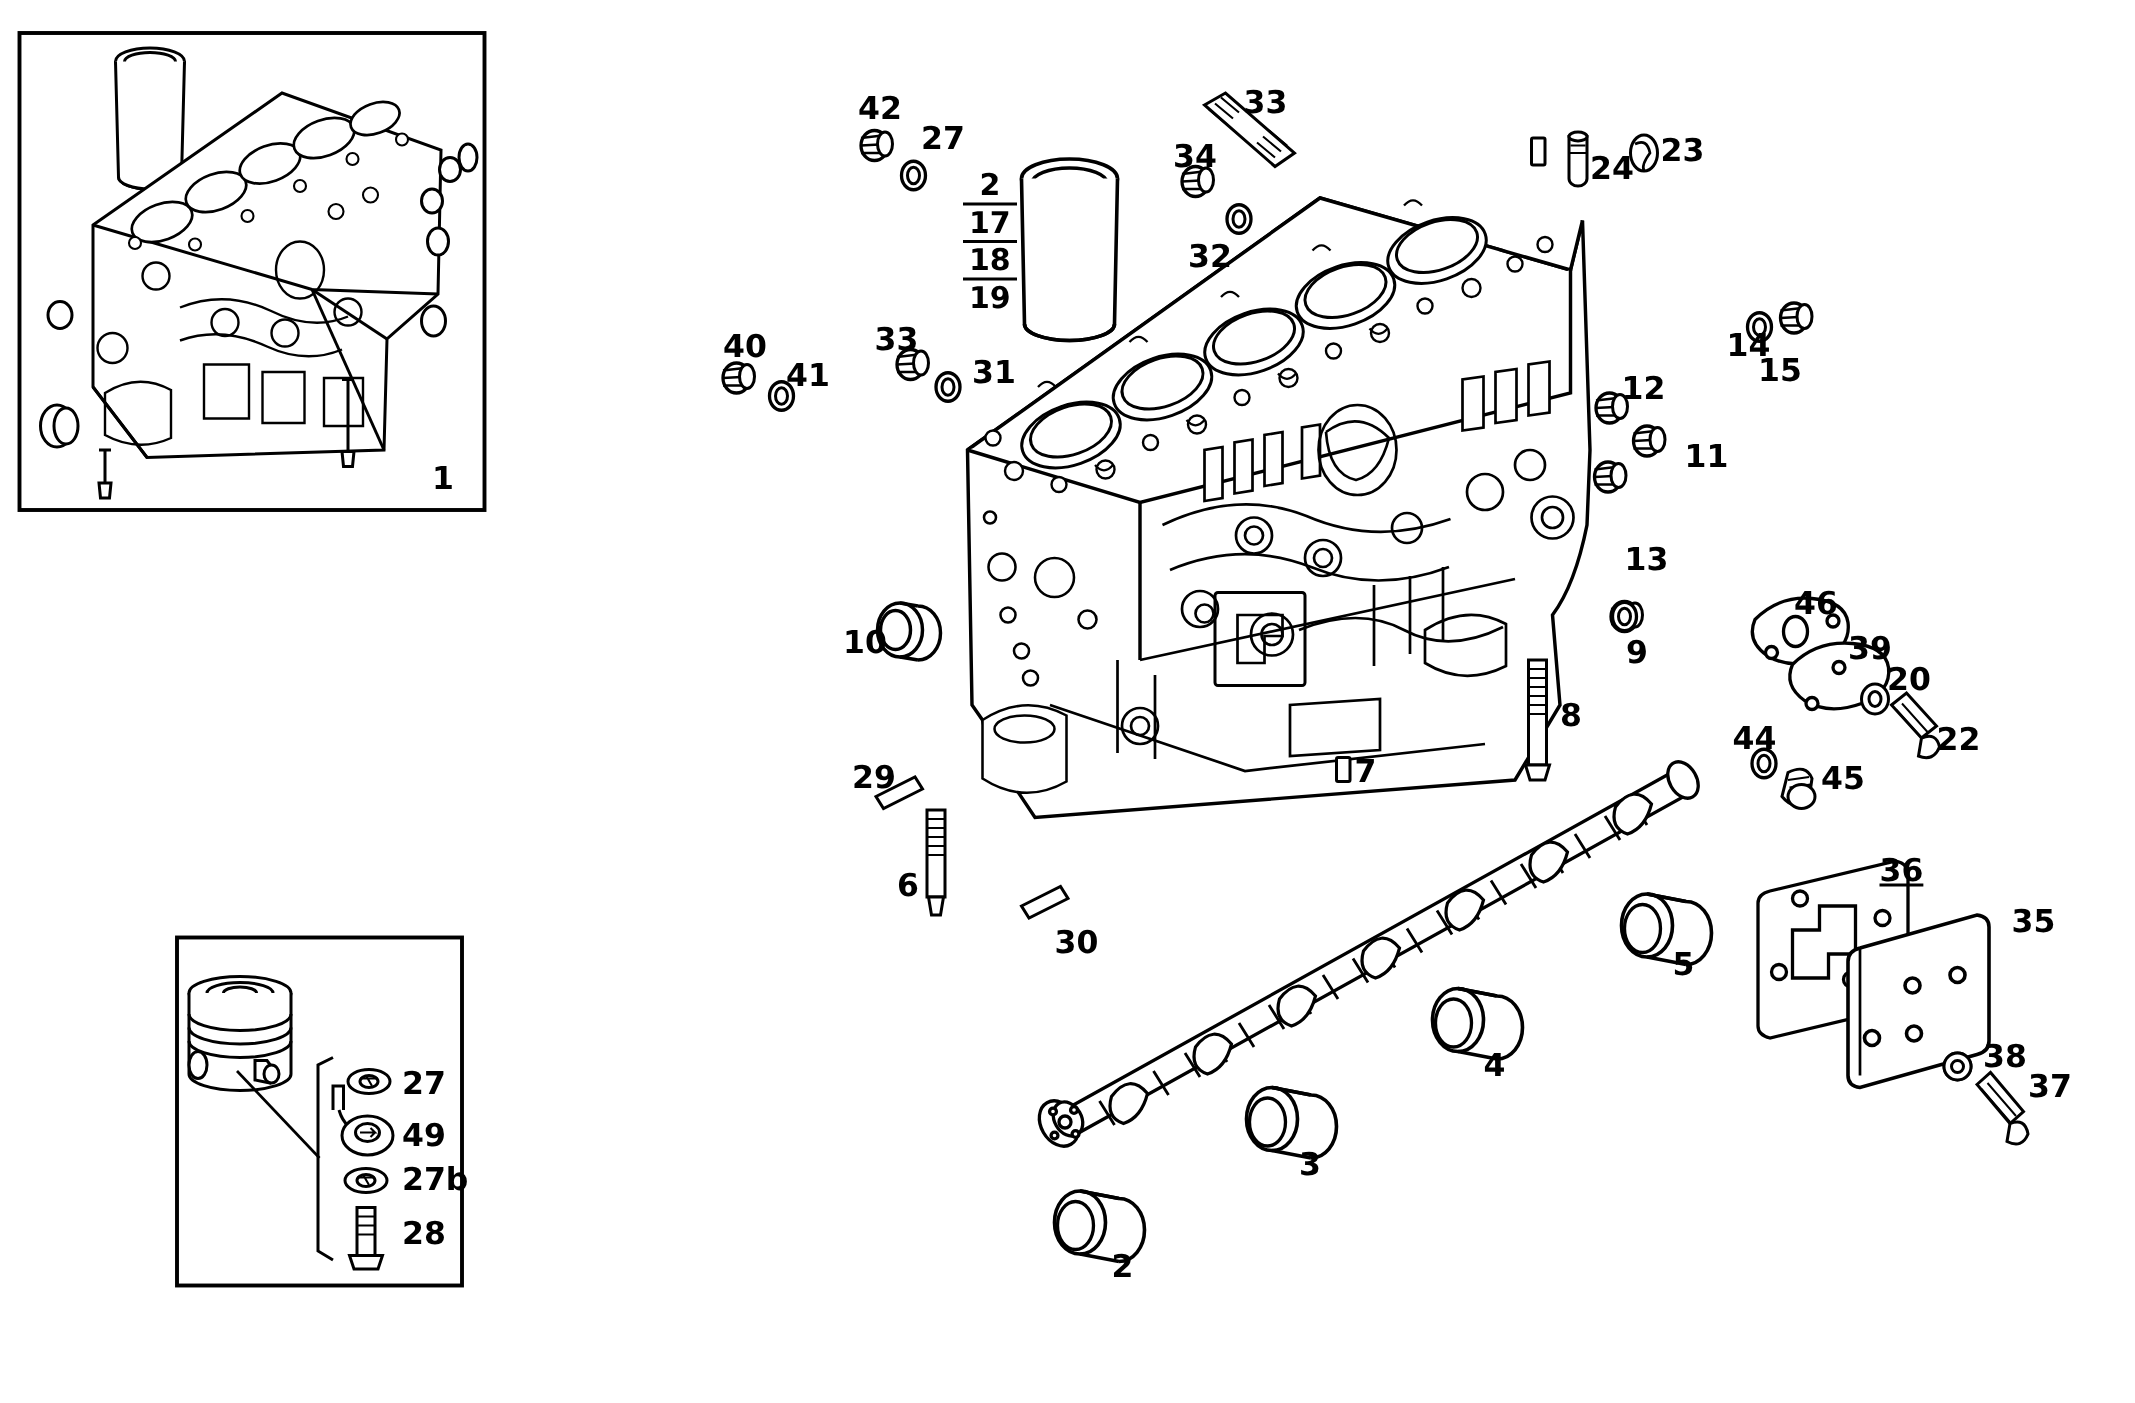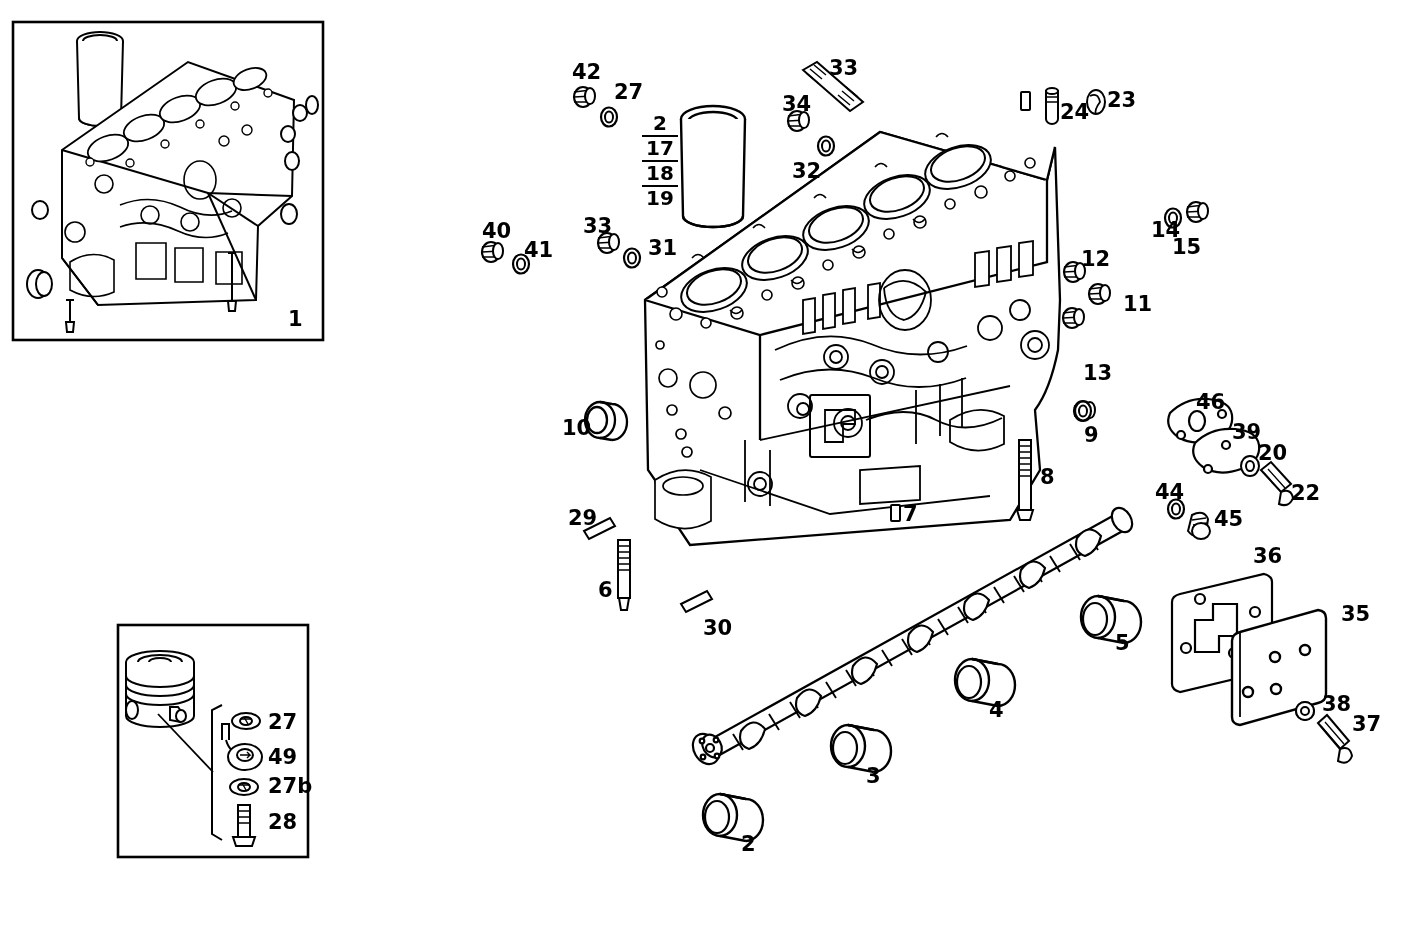--- a/index.html
+++ b/index.html
@@ -509,21 +509,21 @@
   <div class="lbl" style="left:268px;top:776px;">27b</div>
   <div class="lbl" style="left:268px;top:812px;">28</div>
 
   <div class="lbl" style="left:568px;top:508px;">29</div>
   <div class="lbl" style="left:703px;top:618px;">30</div>
   <div class="lbl" style="left:648px;top:238px;">31</div>
   <div class="lbl" style="left:792px;top:161px;text-align:center;">32</div>
   <div class="lbl" style="left:583px;top:216px;">33</div>
   <div class="lbl" style="left:770px;top:94px;margin-left:12px;">34</div>
   <div class="lbl" style="left:1341px;top:604px;">35</div>
-  <div class="lbl" style="left:1253px;top:546px;">36</div>
+  <div class="lbl" style="left:1253px;top:570px;text-decoration:underline;">36</div>
   <div class="lbl" style="left:1352px;top:714px;">37</div>
   <div class="lbl" style="left:1322px;top:694px;">38</div>
   <div class="lbl" style="left:1232px;top:422px;text-align:right;">39</div>
   <div class="lbl" style="left:482px;top:221px;">40</div>
   <div class="lbl" style="left:524px;top:240px;">41</div>
   <div class="lbl" style="left:572px;top:62px;">42</div>
   <div class="lbl" style="left:614px;top:82px;">27</div>
   <div class="lbl" style="left:1155px;top:482px;">44</div>
   <div class="lbl" style="left:1214px;top:509px;">45</div>
   <div class="lbl" style="left:1196px;top:392px;">46</div>

